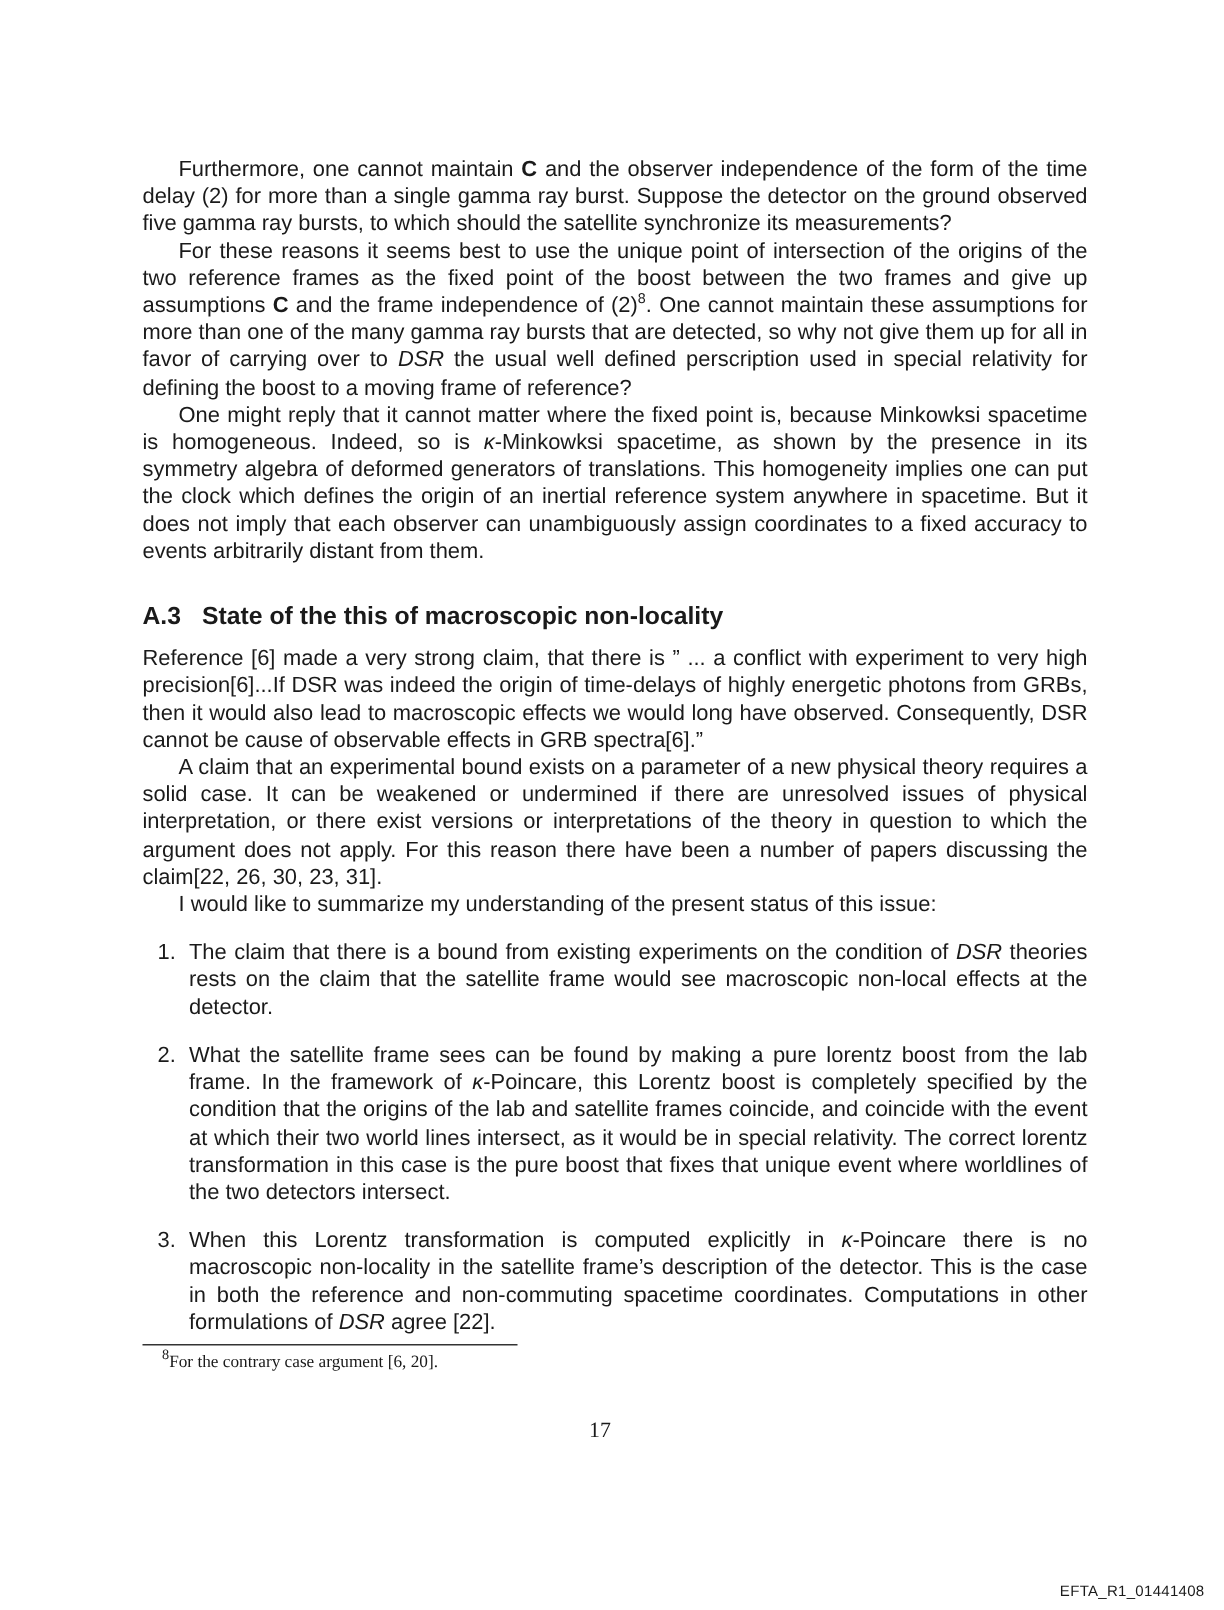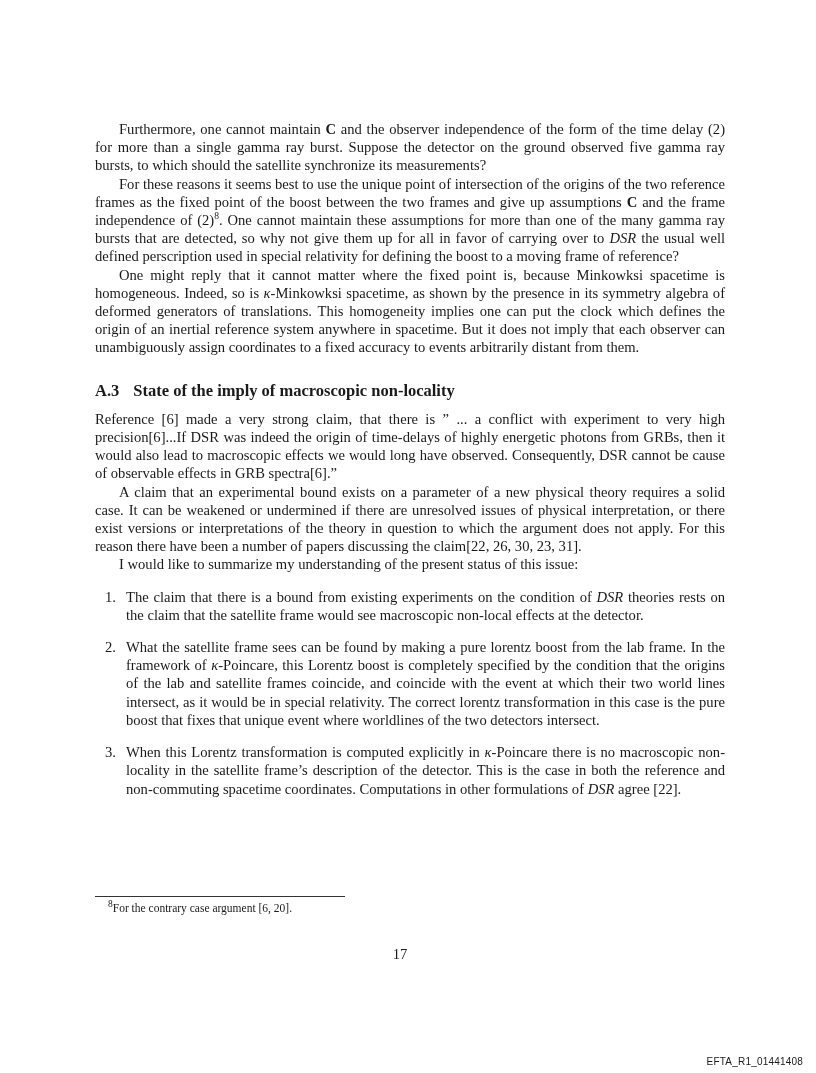--- a/index.html
+++ b/index.html
@@ -1,18 +1,18 @@
 <!DOCTYPE html>
 <html><head>
 <meta charset="utf-8">
 <style>
   html, body { margin: 0; padding: 0; background: #ffffff; }
   body { width: 816px; height: 1073px; position: relative; overflow: hidden; color: #1a1a1a; }
   .page { position: absolute; left: 95px; top: 104px; width: 630px;
-          font-family: Liberation Serif, serif; font-size: 14.6px; line-height: 18.2px; margin-top: 16px; }
+          font-family: Liberation Sans, sans-serif; font-size: 14.6px; line-height: 18.2px; }
   p { margin: 0; text-align: justify; hyphens: auto; }
   .indent { text-indent: 24px; }
   .math { font-style: italic; }
   .bold { font-weight: bold; }
   sup { font-size: 9.5px; line-height: 0; vertical-align: super; }
   h3 { margin: 25px 0 10px 0; font-size: 16.5px; font-weight: bold; }
   h3 .num { margin-right: 14px; text-align: center; }
   ol { margin: 14px 0 0 0; padding: 0; list-style: none; }
   ol li { position: relative; padding-left: 31px; margin-bottom: 14px; text-align: justify; }
   ol li .marker { position: absolute; left: 10px; top: 0; }
@@ -25,21 +25,21 @@
 </head>
 <body>
 
 <div class="page">
   <p class="indent"><span>Furthermore, one cannot maintain </span><span class="bold">C</span><span> and the observer independence of the form of the time delay (2) for more than a single gamma ray burst. Suppose the detector on the ground observed five gamma ray bursts, to which should the satellite synchronize its measurements?</span></p>
 
   <p class="indent"><span>For these reasons it seems best to use the unique point of intersection of the origins of the two reference frames as the fixed point of the boost between the two frames and give up assumptions </span><span class="bold">C</span><span> and the frame independence of (2)</span><sup>8</sup><span>.  One cannot maintain these assumptions for more than one of the many gamma ray bursts that are detected, so why not give them up for all in favor of carrying over to </span><span class="math">DSR</span><span> the usual well defined perscription used in special relativity for defining the boost to a moving frame of reference?</span></p>
 
   <p class="indent"><span>One might reply that it cannot matter where the fixed point is, because Minkowksi spacetime is homogeneous. Indeed, so is </span><span class="math">κ</span><span>-Minkowksi spacetime, as shown by the presence in its symmetry algebra of deformed generators of translations.  This homogeneity implies one can put the clock which defines the origin of an inertial reference system anywhere in spacetime.  But it does not imply that each observer can unambiguously assign coordinates to a fixed accuracy to events arbitrarily distant from them.</span></p>
 
-  <h3><span class="num">A.3</span><span>State of the imply of macroscopic non-locality</span></h3>
+  <h3><span class="num">A.3</span><span>State of the this of macroscopic non-locality</span></h3>
 
   <p>Reference [6] made a very strong claim, that there is ” ... a conflict with experiment to very high precision[6]...If DSR was indeed the origin of time-delays of highly energetic photons from GRBs, then it would also lead to macroscopic effects we would long have observed. Consequently, DSR cannot be cause of observable effects in GRB spectra[6].”</p>
   <p class="indent">A claim that an experimental bound exists on a parameter of a new physical theory requires a solid case.  It can be weakened or undermined if there are unresolved issues of physical interpretation, or there exist versions or interpretations of the theory in question to which the argument does not apply.  For this reason there have been a number of papers discussing the claim[22, 26, 30, 23, 31].</p>
   <p class="indent">I would like to summarize my understanding of the present status of this issue:</p>
 
   <ol>
     <li>
       <span class="marker">1.</span>
       <span>The claim that there is a bound from existing experiments on the condition of </span><span class="math">DSR</span><span> theories rests on the claim that the satellite frame would see macroscopic non-local effects at the detector.</span>
     </li>

